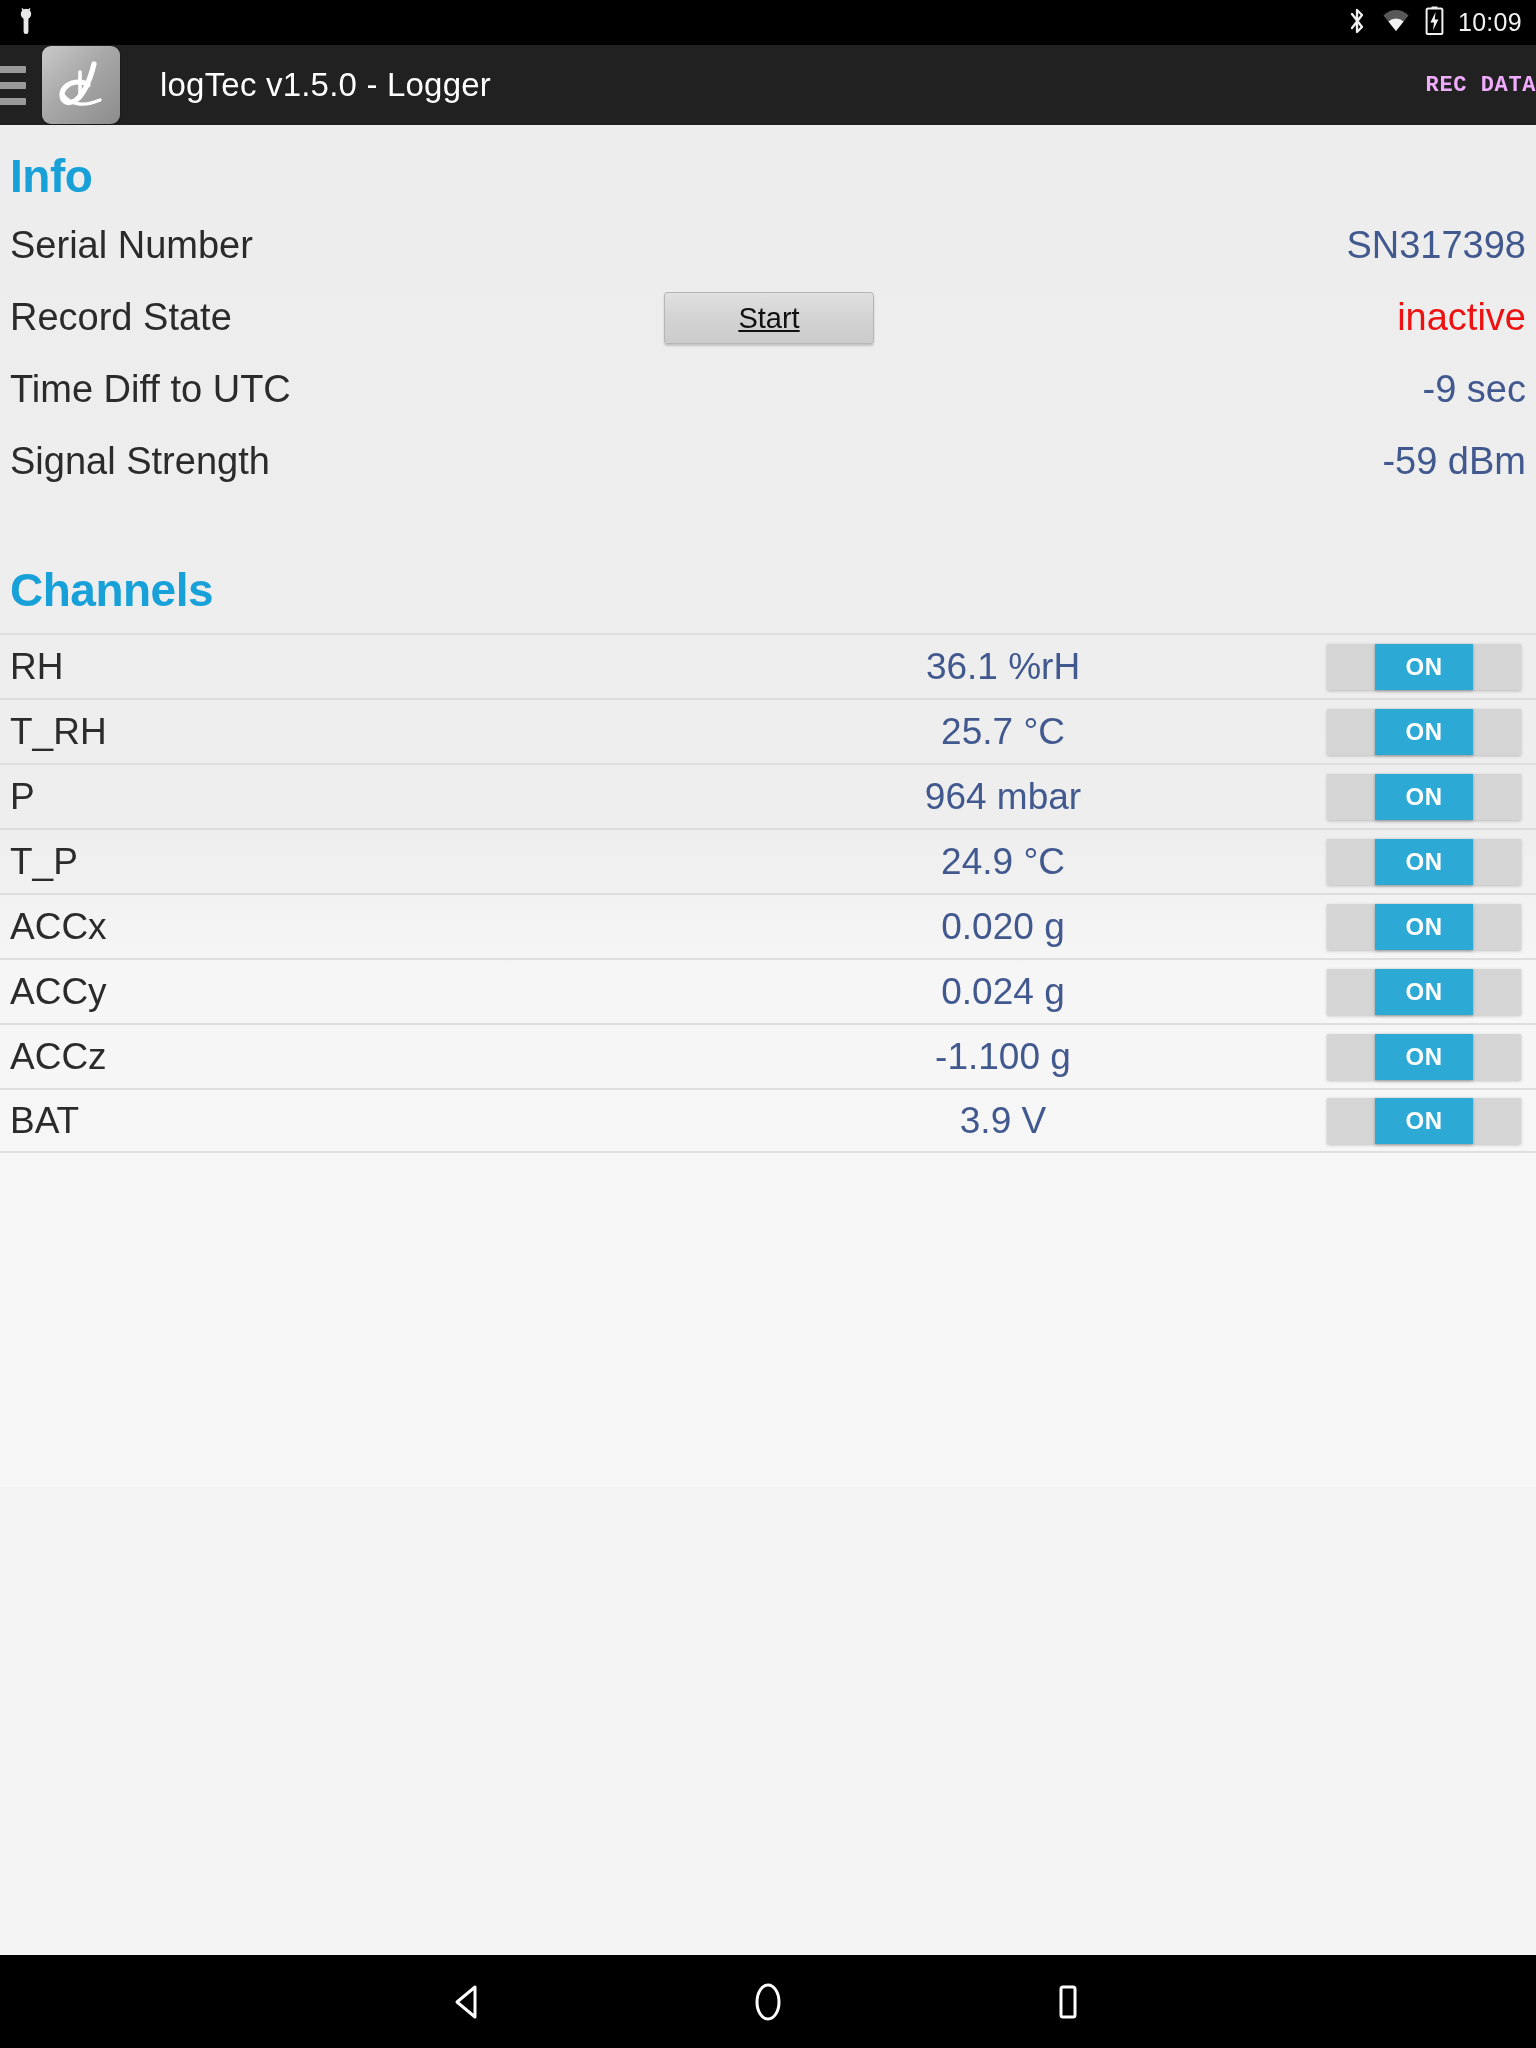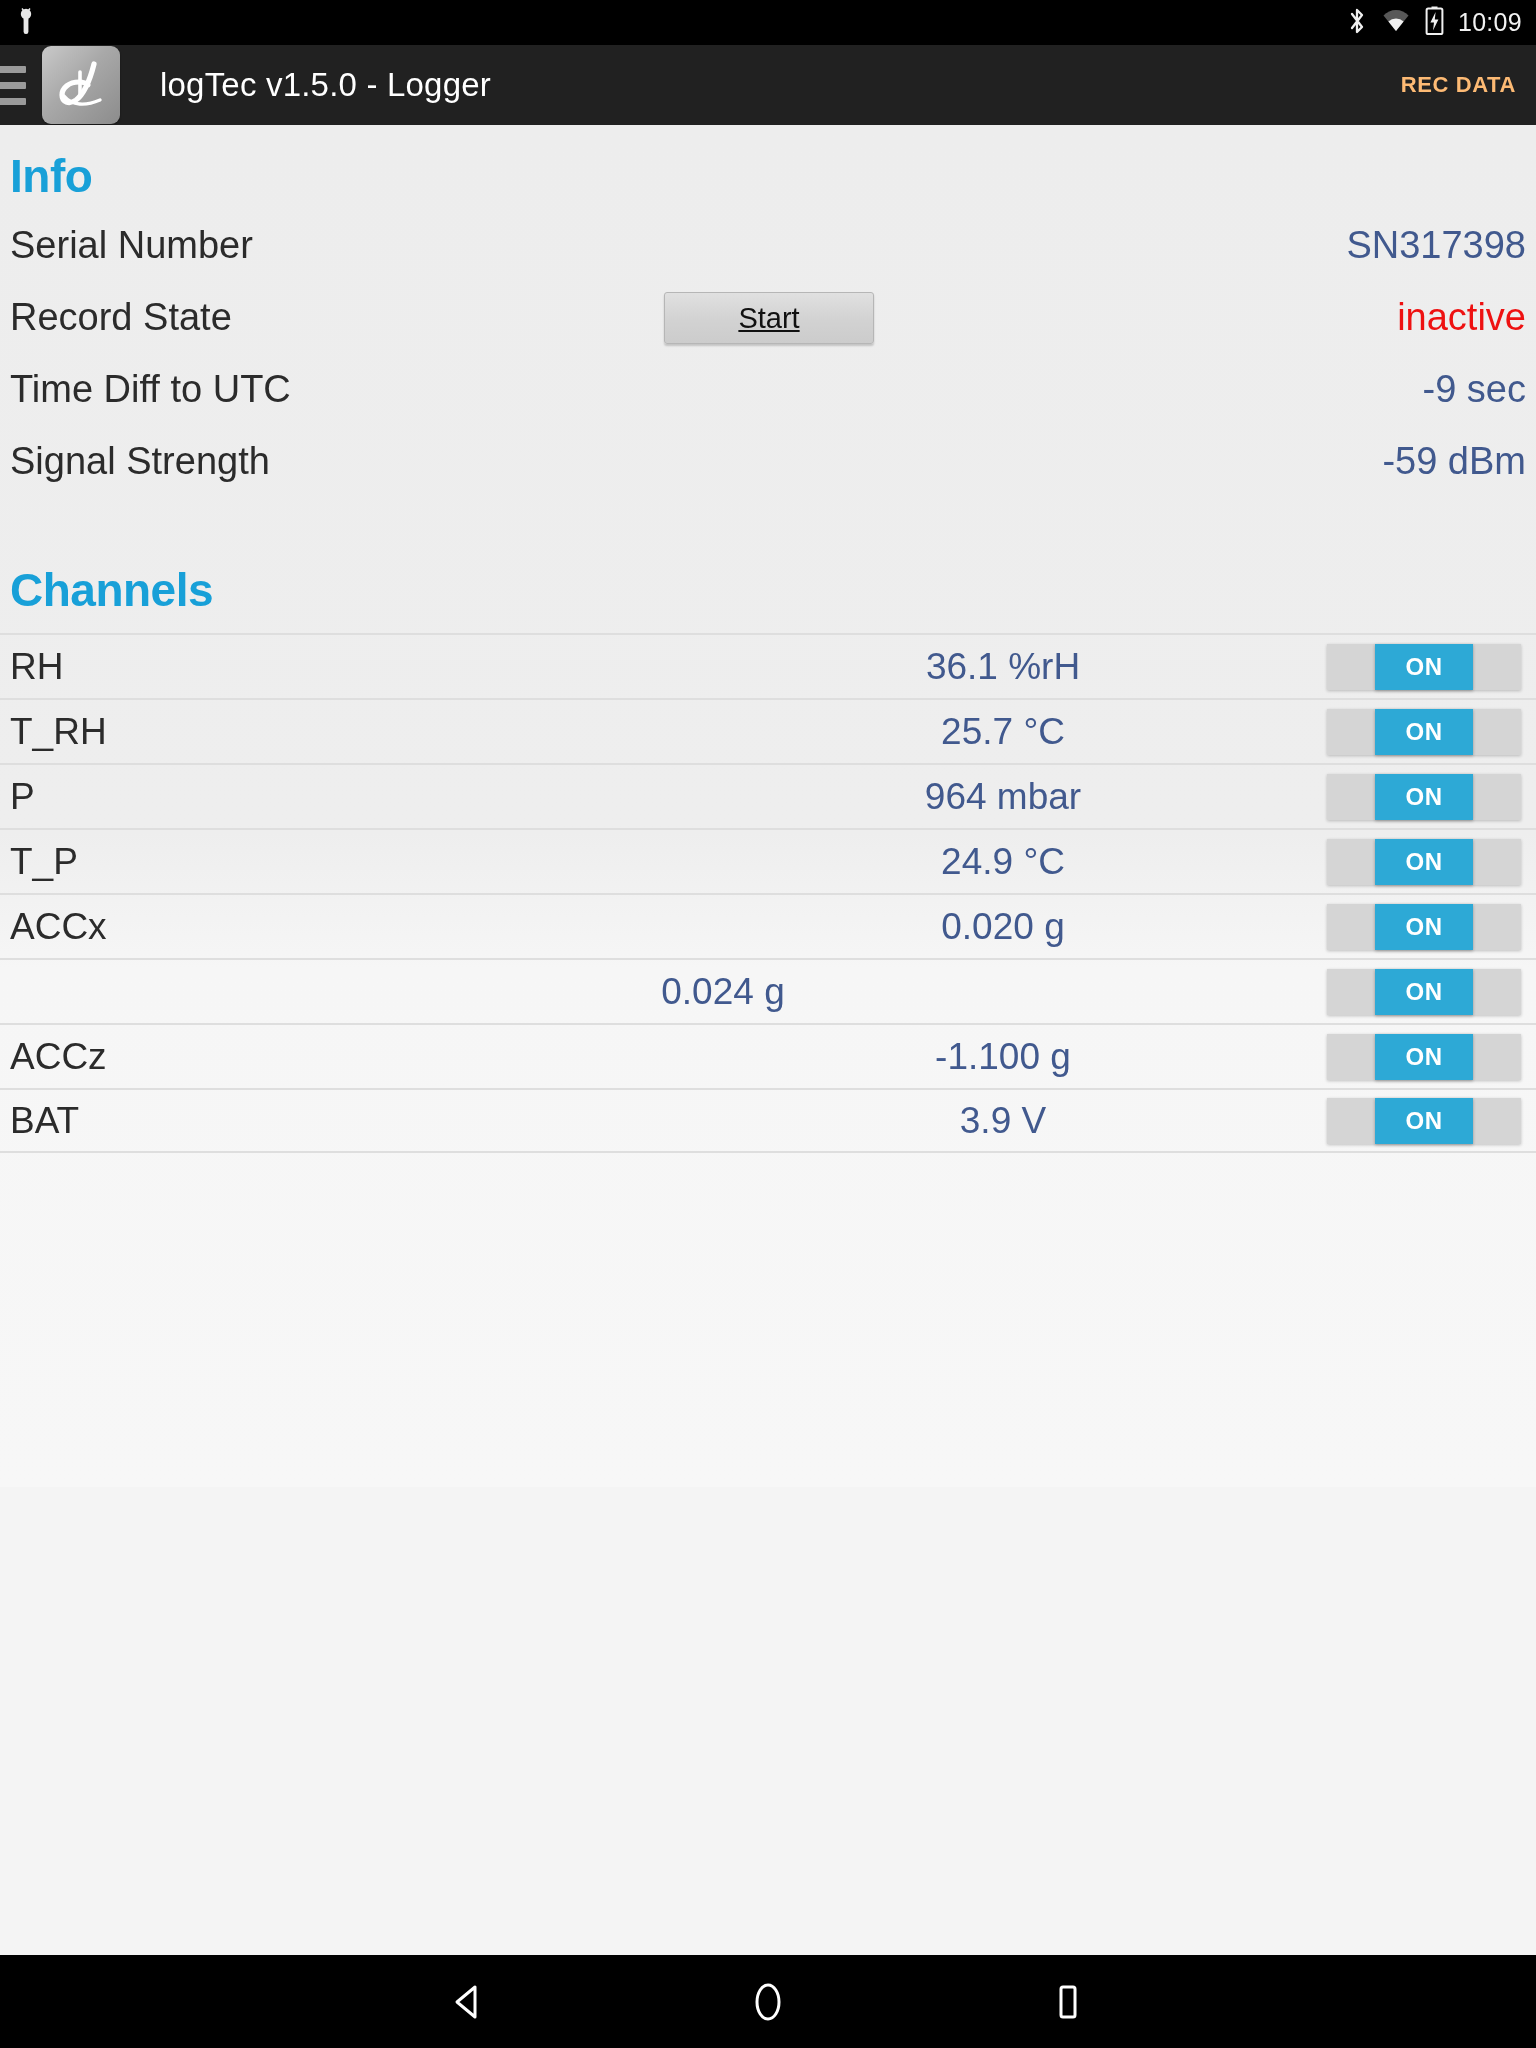--- a/index.html
+++ b/index.html
@@ -38,22 +38,22 @@
     background:linear-gradient(135deg,#c9c9c9 0%,#a8a8a8 45%,#8c8c8c 100%);
     display:flex; align-items:center; justify-content:center;
     box-shadow:0 1px 2px rgba(0,0,0,.4);
     flex:0 0 auto;
   }
   .apptitle{
     color:#fff; font-size:33px; margin-left:24px; letter-spacing:.2px;
     white-space:nowrap;
   }
   .recdata{
-    margin-left:auto; margin-right:20px; color:#fdba74;
-    font-size:22px; font-weight:bold; letter-spacing:.6px;
+    margin-left:auto; color:#f0abfc;
+    font-size:22px; font-weight:bold; letter-spacing:.6px;font-family:Liberation Mono, monospace;
   }
 
   
   .content{
     position:absolute; top:125px; left:0; width:1536px; height:1362px;
     background:linear-gradient(180deg,#ededed 0%,#eeeeee 52%,#f6f6f6 62%,#f7f7f7 100%);
   }
   .section-title{
     font-size:46px; font-weight:bold; color:#18a0d8;
     padding:24px 0 6px 10px; letter-spacing:-.5px;
@@ -233,20 +233,21 @@
 
       <div class="ch-row">
         <span class="ch-name">ACCx</span>
         <span class="ch-value">0.020 g</span>
         <div class="toggle">
           <div class="toggle-thumb">ON</div>
         </div>
       </div>
 
       <div class="ch-row">
+        <span class="ch-name">ACCy</span>
         <span class="ch-value">0.024 g</span>
         <div class="toggle">
           <div class="toggle-thumb">ON</div>
         </div>
       </div>
 
       <div class="ch-row">
         <span class="ch-name">ACCz</span>
         <span class="ch-value">-1.100 g</span>
         <div class="toggle">

